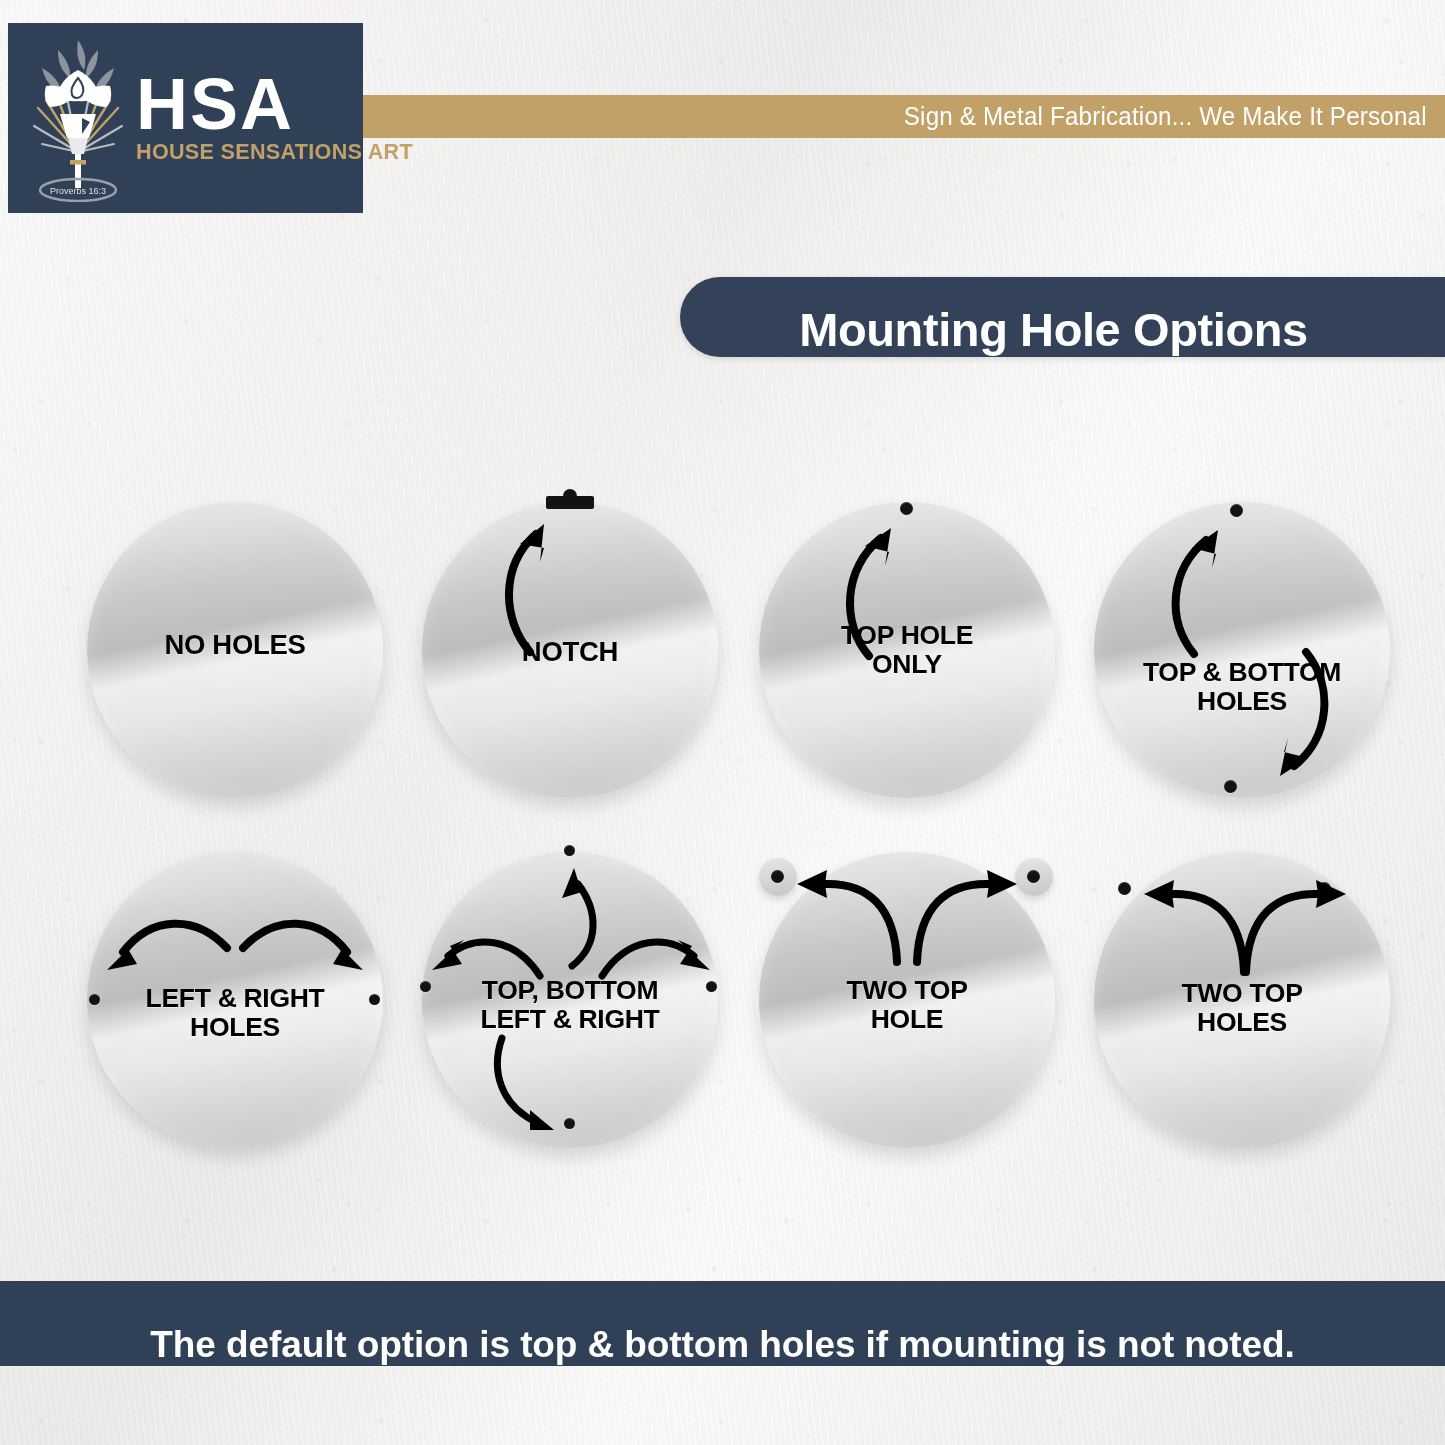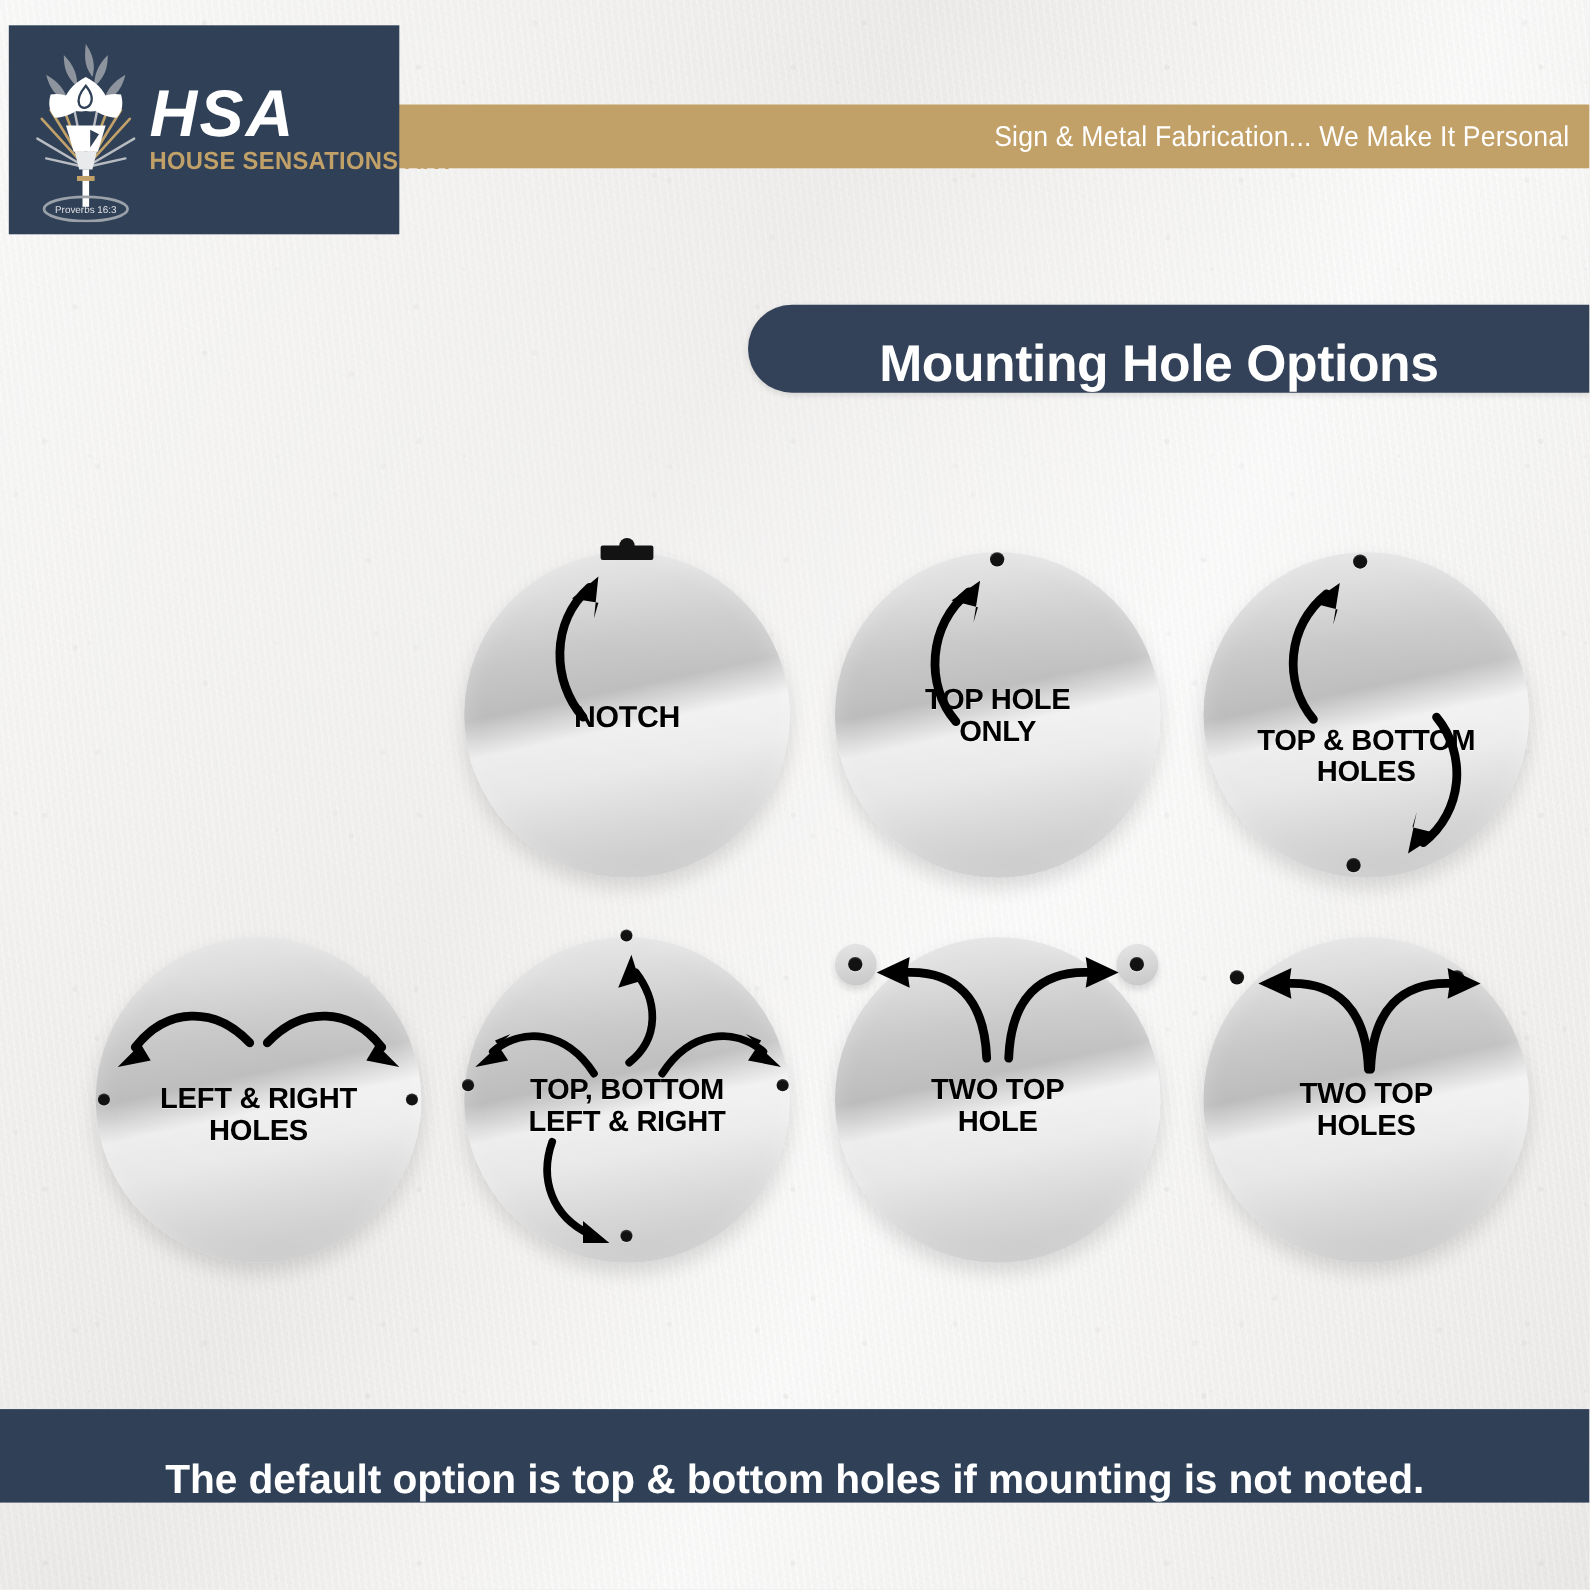--- a/index.html
+++ b/index.html
@@ -37,42 +37,41 @@
   }
   #bg-vignette{
     position:absolute; inset:0; z-index:1; pointer-events:none;
     background:
       radial-gradient(ellipse 85% 75% at 42% 40%, rgba(255,255,255,.35) 0%, rgba(255,255,255,0) 60%),
       radial-gradient(ellipse 120% 110% at 50% 50%, rgba(0,0,0,0) 55%, rgba(0,0,0,.045) 100%);
   }
 
   
   #gold-band{
-    position:absolute; left:362px; top:95px; width:1083px; height:58px;
+    position:absolute; left:362px; top:95px; width:1083px; height:43px;
     background:#c2a169; z-index:2;
     display:flex; align-items:center; justify-content:flex-end;
   }
   #tagline{
     color:#ffffff; font-size:26px; letter-spacing:.2px;
     padding-right:20px; white-space:nowrap;
     font-family:"Liberation Sans Narrow","Liberation Sans",sans-serif;
     transform:scaleX(.93); transform-origin:right center;
   }
   #logo-box{
     position:absolute; left:8px; top:23px; width:355px; height:190px;
     background:#2f4057; z-index:3;
     display:flex; align-items:center;
   }
   #logo-mark{ width:108px; height:168px; margin-left:16px; flex:none; }
   #logo-words{ margin-left:4px; }
   #logo-hsa{
-    color:#ffffff; font-size:60px; font-weight:bold; line-height:.92;
+    color:#ffffff; font-size:72px; font-weight:bold; line-height:.92;
     letter-spacing:2px;
     font-family:"Liberation Sans",sans-serif;
-    font-style:italic;
   }
   #logo-sub{
     color:#c2a169; font-size:22.5px; font-weight:bold; letter-spacing:.3px;
     margin-top:2px; white-space:nowrap;
     font-family:"Liberation Sans Narrow","Liberation Sans",sans-serif;
     transform:scaleX(.96); transform-origin:left center;
   }
 
   
   #title-pill{
@@ -224,20 +223,28 @@
     <div id="logo-sub">HOUSE SENSATIONS ART</div>
   </div>
 </div>
 
 <div id="title-pill">
   <div id="title-text">Mounting Hole Options</div>
 </div>
 
 <div id="grid">
 
+  <div class="cell" style="left:65px;  top:0px;">
+    <div class="disc-wrap">
+      <div class="disc"></div>
+      <div class="label" style="top:175px;">
+        <div>NO HOLES</div>
+      </div>
+    </div>
+  </div>
 
   <div class="cell" style="left:400px; top:0px;">
     <div class="disc-wrap">
       <div class="disc"></div>
       <div class="notch" style="left:146px; top:26px;"></div>
       <svg class="arrow" style="left:78px; top:30px;" width="130" height="160" viewBox="0 0 130 160">
         <path d="M52 152 C 24 120, 22 66, 58 34" stroke="#000" stroke-width="8" fill="none" stroke-linecap="round"></path>
         <path d="M66 24 L 42 44 L 66 48 L 62 62 Z" fill="#000"></path>
       </svg>
       <div class="label" style="top:182px;">

